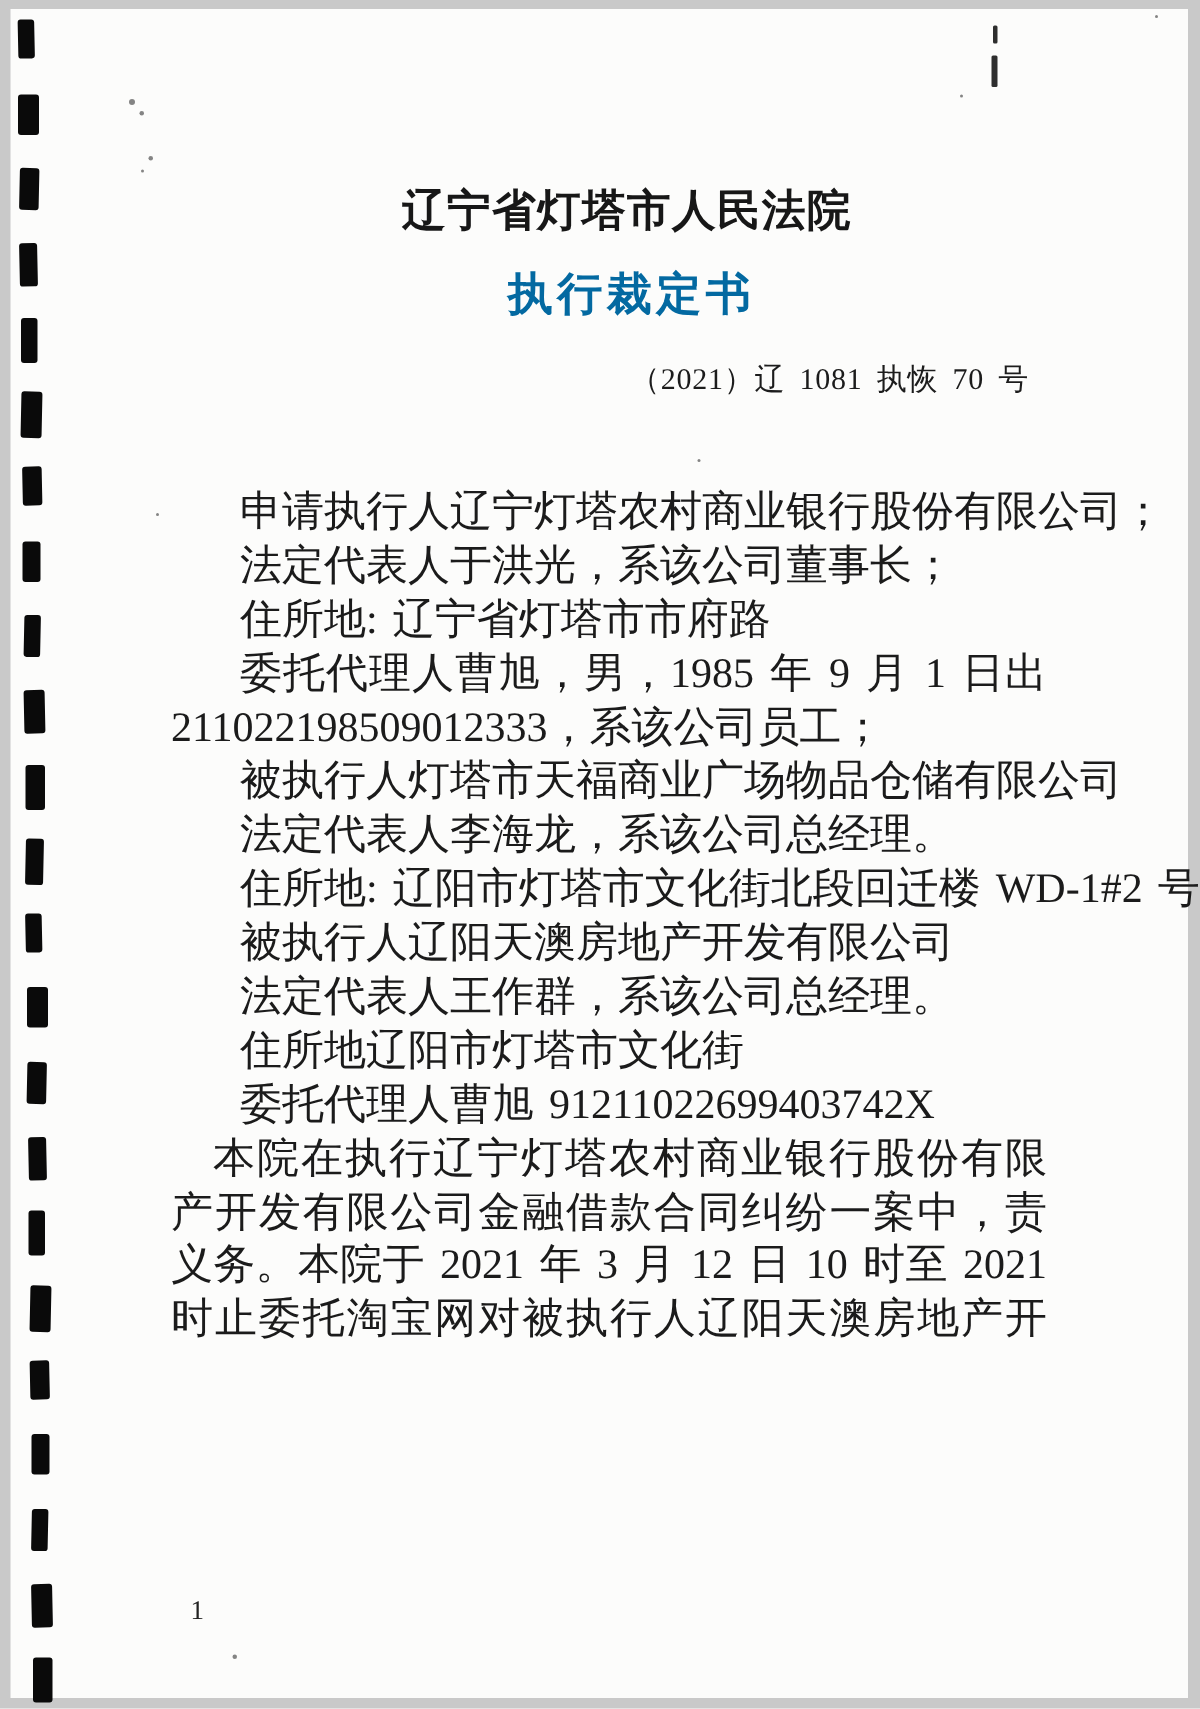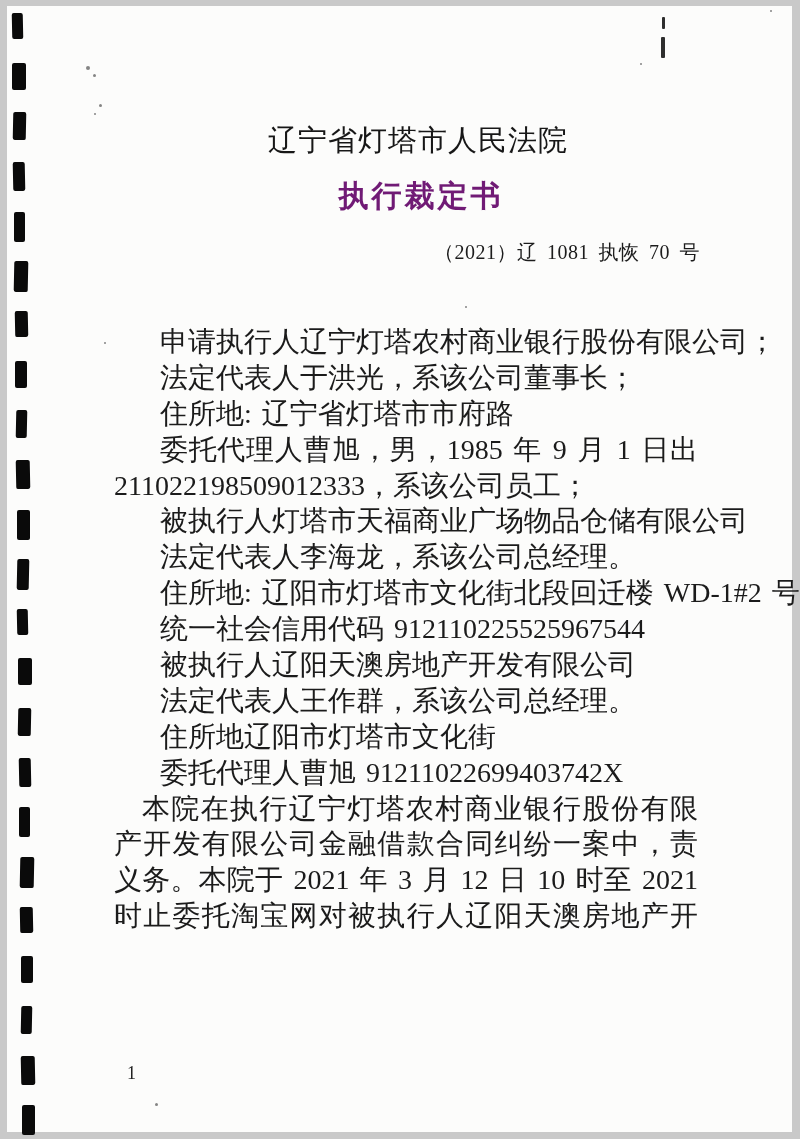--- a/index.html
+++ b/index.html
@@ -16,29 +16,29 @@
   
   .binding-mark{
     position:absolute;background:#0a0a0a;border-radius:2px;
   }
   .speck{position:absolute;background:#444;border-radius:50%;opacity:.65;}
   .dash{position:absolute;background:#2e2e2e;border-radius:1px;}
 
   .court-name{
     position:absolute;left:0;top:121px;width:800px;padding-left:36px;
     box-sizing:border-box;text-align:center;
-    font-size:29px;font-weight:normal;color:#171717;letter-spacing:1px;
+    font-size:29px;font-weight:bold;color:#171717;letter-spacing:1px;
   }
   .doc-title{
     position:absolute;left:0;top:176px;width:800px;padding-left:42px;
     box-sizing:border-box;text-align:center;
-    font-size:30px;font-weight:bold;color:#701a75;letter-spacing:3px;
+    font-size:30px;font-weight:bold;color:#0369a1;letter-spacing:3px;
   }
   .case-number{
-    position:absolute;right:100px;top:239px;
+    position:absolute;right:114px;top:239px;
     font-size:20px;color:#1c1c1c;letter-spacing:.5px;word-spacing:4px;
   }
   .doc-body{
     position:absolute;left:114px;top:324px;width:584px;
     font-size:28px;color:#1b1b1b;word-spacing:3px;
   }
   .line{
     height:35.9px;line-height:35.9px;white-space:nowrap;
   }
   .line.indent-party{padding-left:46px;}
@@ -102,21 +102,20 @@
 
 <div class="doc-body" id="doc-body">
     <div class="line indent-party">申请执行人辽宁灯塔农村商业银行股份有限公司；</div>
     <div class="line indent-party">法定代表人于洪光，系该公司董事长；</div>
     <div class="line indent-party">住所地: 辽宁省灯塔市市府路</div>
     <div class="line indent-party justify">委托代理人曹旭，男，1985 年 9 月 1 日出生，汉族、现</div>
     <div class="line">211022198509012333，系该公司员工；</div>
     <div class="line indent-party">被执行人灯塔市天福商业广场物品仓储有限公司</div>
     <div class="line indent-party">法定代表人李海龙，系该公司总经理。</div>
     <div class="line indent-party">住所地: 辽阳市灯塔市文化街北段回迁楼 WD-1#2 号</div>
-    <div class="line indent-party">统一社会信用代码 912110225525967544</div>
     <div class="line indent-party">被执行人辽阳天澳房地产开发有限公司</div>
     <div class="line indent-party">法定代表人王作群，系该公司总经理。</div>
     <div class="line indent-party">住所地辽阳市灯塔市文化街</div>
     <div class="line indent-party">委托代理人曹旭 91211022699403742X</div>
     <div class="line indent-para justify">本院在执行辽宁灯塔农村商业银行股份有限公司诉被执</div>
     <div class="line justify">产开发有限公司金融借款合同纠纷一案中，责令被执行人履</div>
     <div class="line justify">义务。本院于 2021 年 3 月 12 日 10 时至 2021 年 3 月 13 日 10</div>
     <div class="line justify">时止委托淘宝网对被执行人辽阳天澳房地产开发有限公司所</div>
   </div>
 

